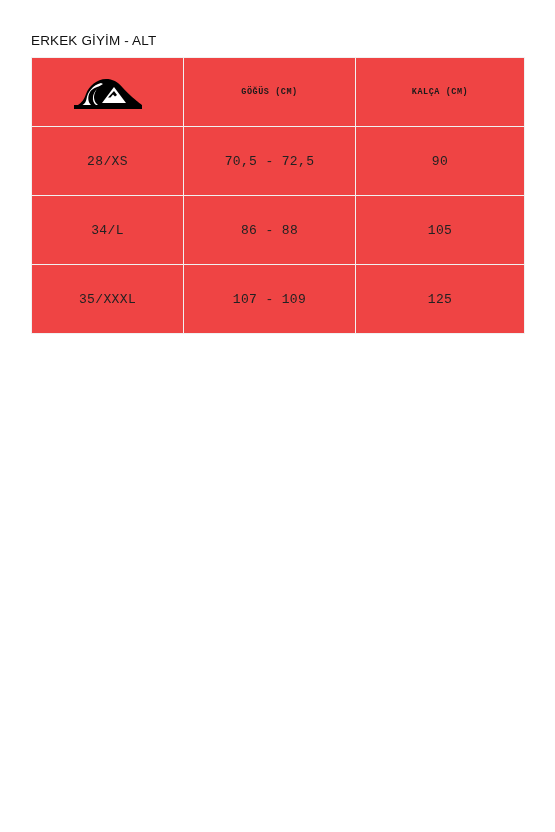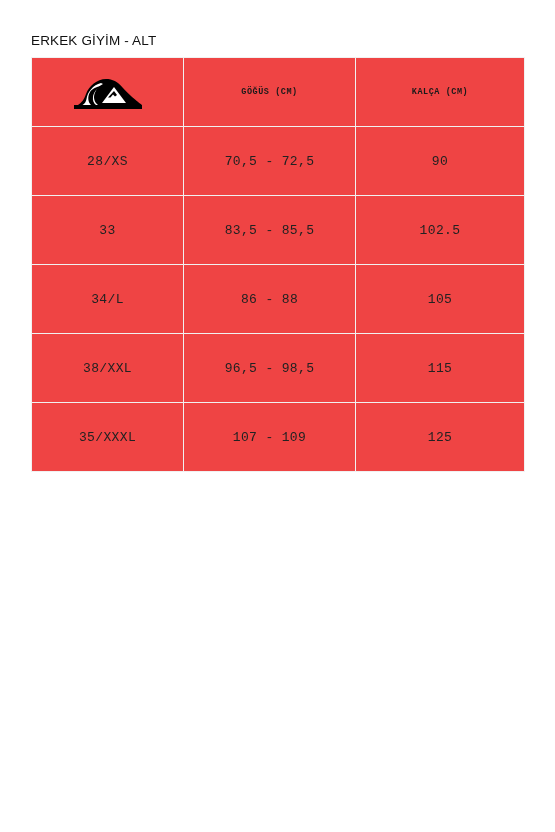--- a/index.html
+++ b/index.html
@@ -130,33 +130,23 @@
           <th>KALÇA (CM)</th>
         </tr>
       </thead>
       <tbody id="size-rows">
           <tr>
             <td>28/XS</td>
             <td>70,5 - 72,5</td>
             <td>90</td>
           </tr>
           <tr>
-            <td>33</td>
-            <td>83,5 - 85,5</td>
-            <td>102.5</td>
-          </tr>
-          <tr>
             <td>34/L</td>
             <td>86 - 88</td>
             <td>105</td>
-          </tr>
-          <tr>
-            <td>38/XXL</td>
-            <td>96,5 - 98,5</td>
-            <td>115</td>
           </tr>
           <tr>
             <td>35/XXXL</td>
             <td>107 - 109</td>
             <td>125</td>
           </tr>
         </tbody>
     </table>
   </div>
 

